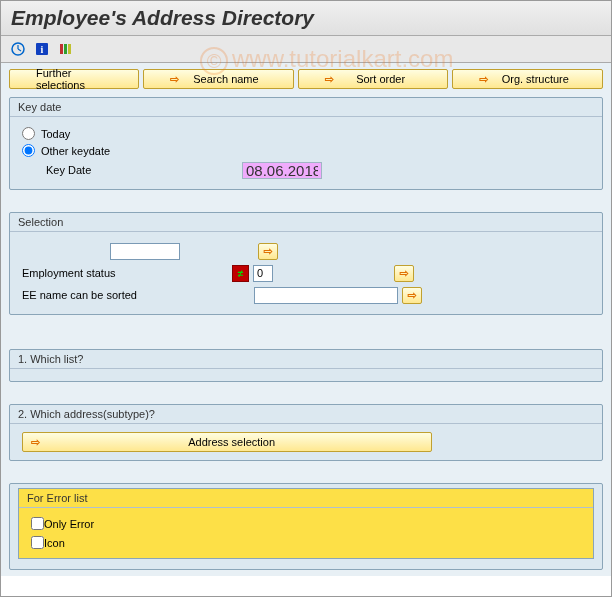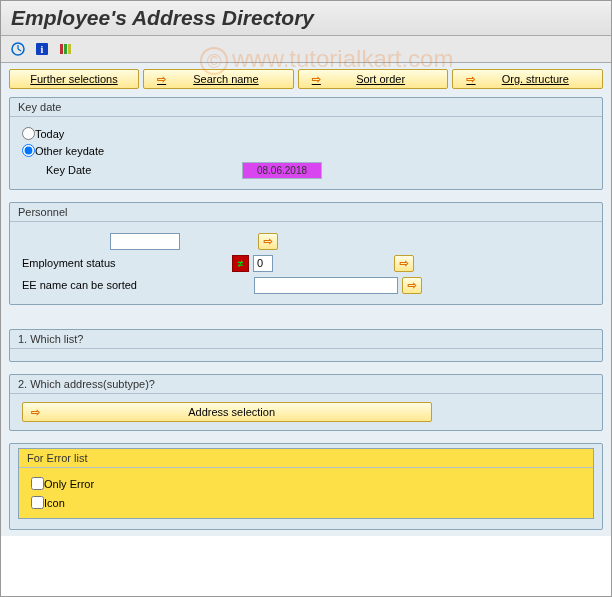--- a/index.html
+++ b/index.html
@@ -42,55 +42,55 @@
     }
     .btn-row {
       display: flex;
       gap: 4px;
       margin-bottom: 8px;
     }
     .yellow-btn {
       background: linear-gradient(to bottom, #fffde0, #ffe890);
       border: 1px solid #c0a030;
       border-radius: 2px;
-      padding: 3px 13px;
+      padding: 3px 26px;
       cursor: pointer;
       display: flex;
       align-items: center;
       gap: 6px;
       height: 20px;
-      text-decoration: underline;
     }
     .yellow-btn .arrow {
       color: #e07000;
       font-weight: bold;
     }
     .wide-btn { flex: 1; justify-content: flex-start; }
     .btn-label-centered { flex: 1; text-align: center; }
     .group-box {
       border: 1px solid #8aa5b8;
       border-radius: 2px;
-      margin-bottom: 12px;
+      margin-bottom: 22px;
       background: #dce8f0;
       padding-bottom: 6px;
     }
     .group-title {
       font-size: 11px;
       color: #333;
       padding: 3px 8px;
       border-bottom: 1px solid #b0c0d0;
       margin-bottom: 6px;
     }
     .group-body {
       padding: 2px 12px;
     }
     .radio-row {
       display: flex;
       align-items: center;
       padding: 2px 0;
+      gap: 6px;
     }
     .field-row {
       display: flex;
       align-items: center;
       padding: 2px 0;
       min-height: 22px;
     }
     .indent-label {
       padding-left: 24px;
       width: 220px;
@@ -98,23 +98,23 @@
     .text-input {
       height: 17px;
       border: 1px solid #7a9ab5;
       background: #fff;
       padding: 0 3px;
       font-size: 11px;
     }
     .readonly-input {
       height: 17px;
       border: 1px solid #a0b5c5;
-      background: #d946ef;
+      background: #f0abfc;
       padding: 0 3px;
-      font-size: 10px;
+      font-size: 15px;
       color: #333;
       text-align: center;
     }
     .selection-row {
       display: flex;
       align-items: center;
       gap: 4px;
       padding: 2px 0;
       min-height: 22px;
     }
@@ -256,21 +256,21 @@
         <span>Other keydate</span>
       </div>
       <div class="field-row">
         <span class="indent-label">Key Date</span>
         <input class="readonly-input" style="width: 80px;" readonly="" value="08.06.2018">
       </div>
     </div>
   </div>
 
   <div class="group-box">
-    <div class="group-title">Personnel</div>
+    <div class="group-title">Selection</div>
     <div class="group-body">
       <div class="selection-row">
         <span style="width:84px;"></span>
         <input class="text-input" style="width: 70px;">
         <span style="width:70px;"></span>
         <span class="small-arrow-btn">⇨</span>
       </div>
       <div class="selection-row">
         <span class="sel-label">Employment status</span>
         <span style="width:62px;"></span>

